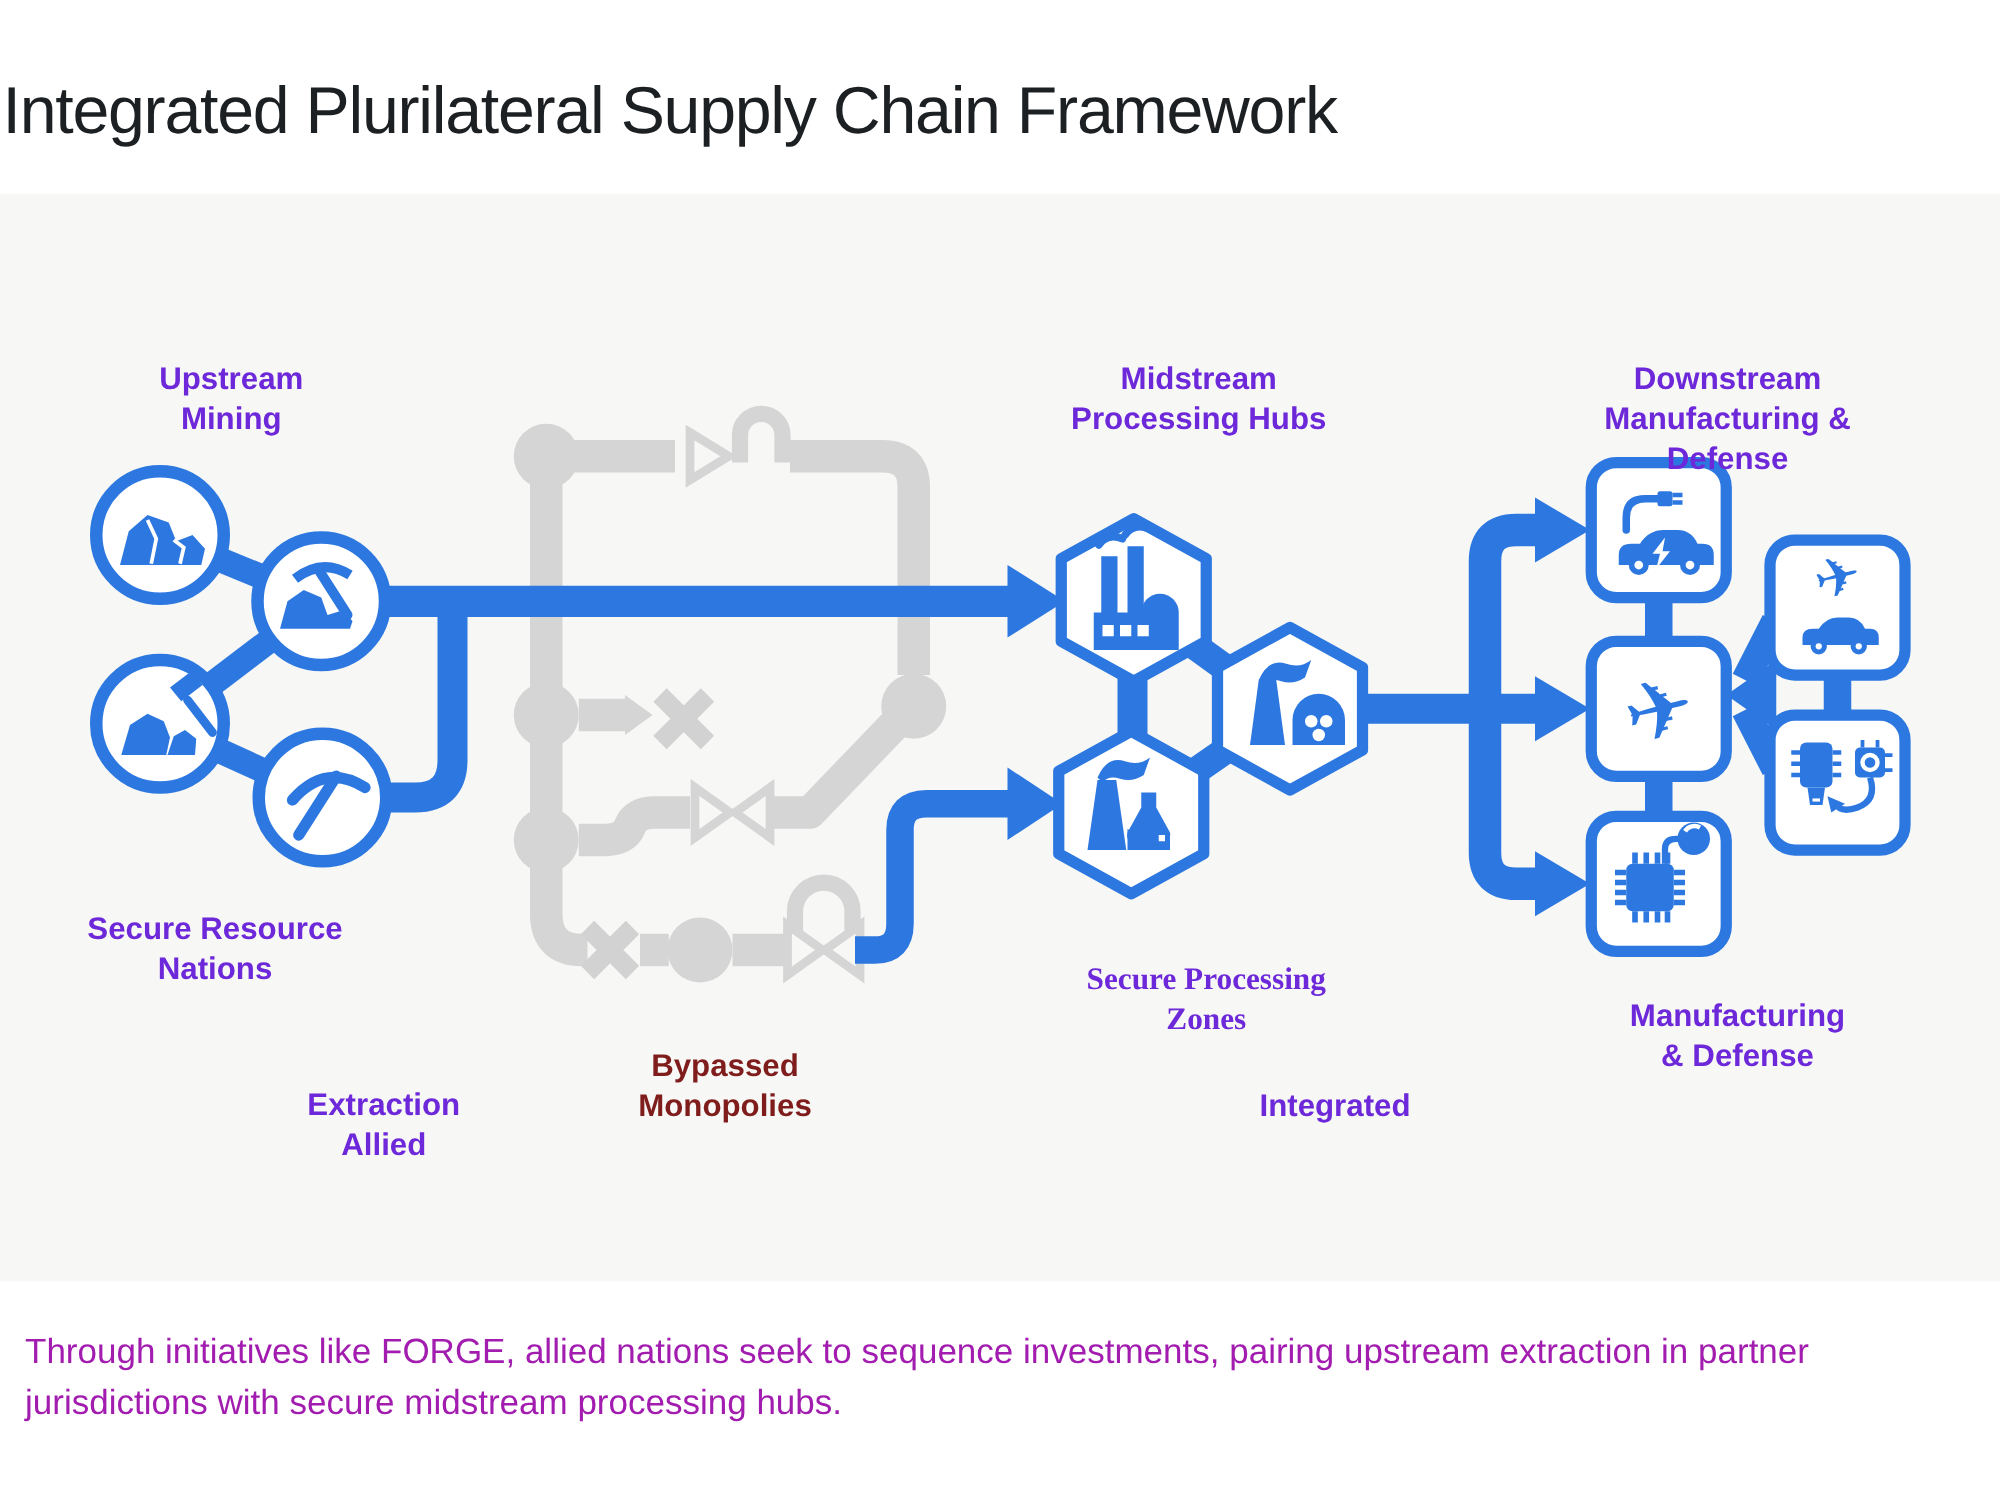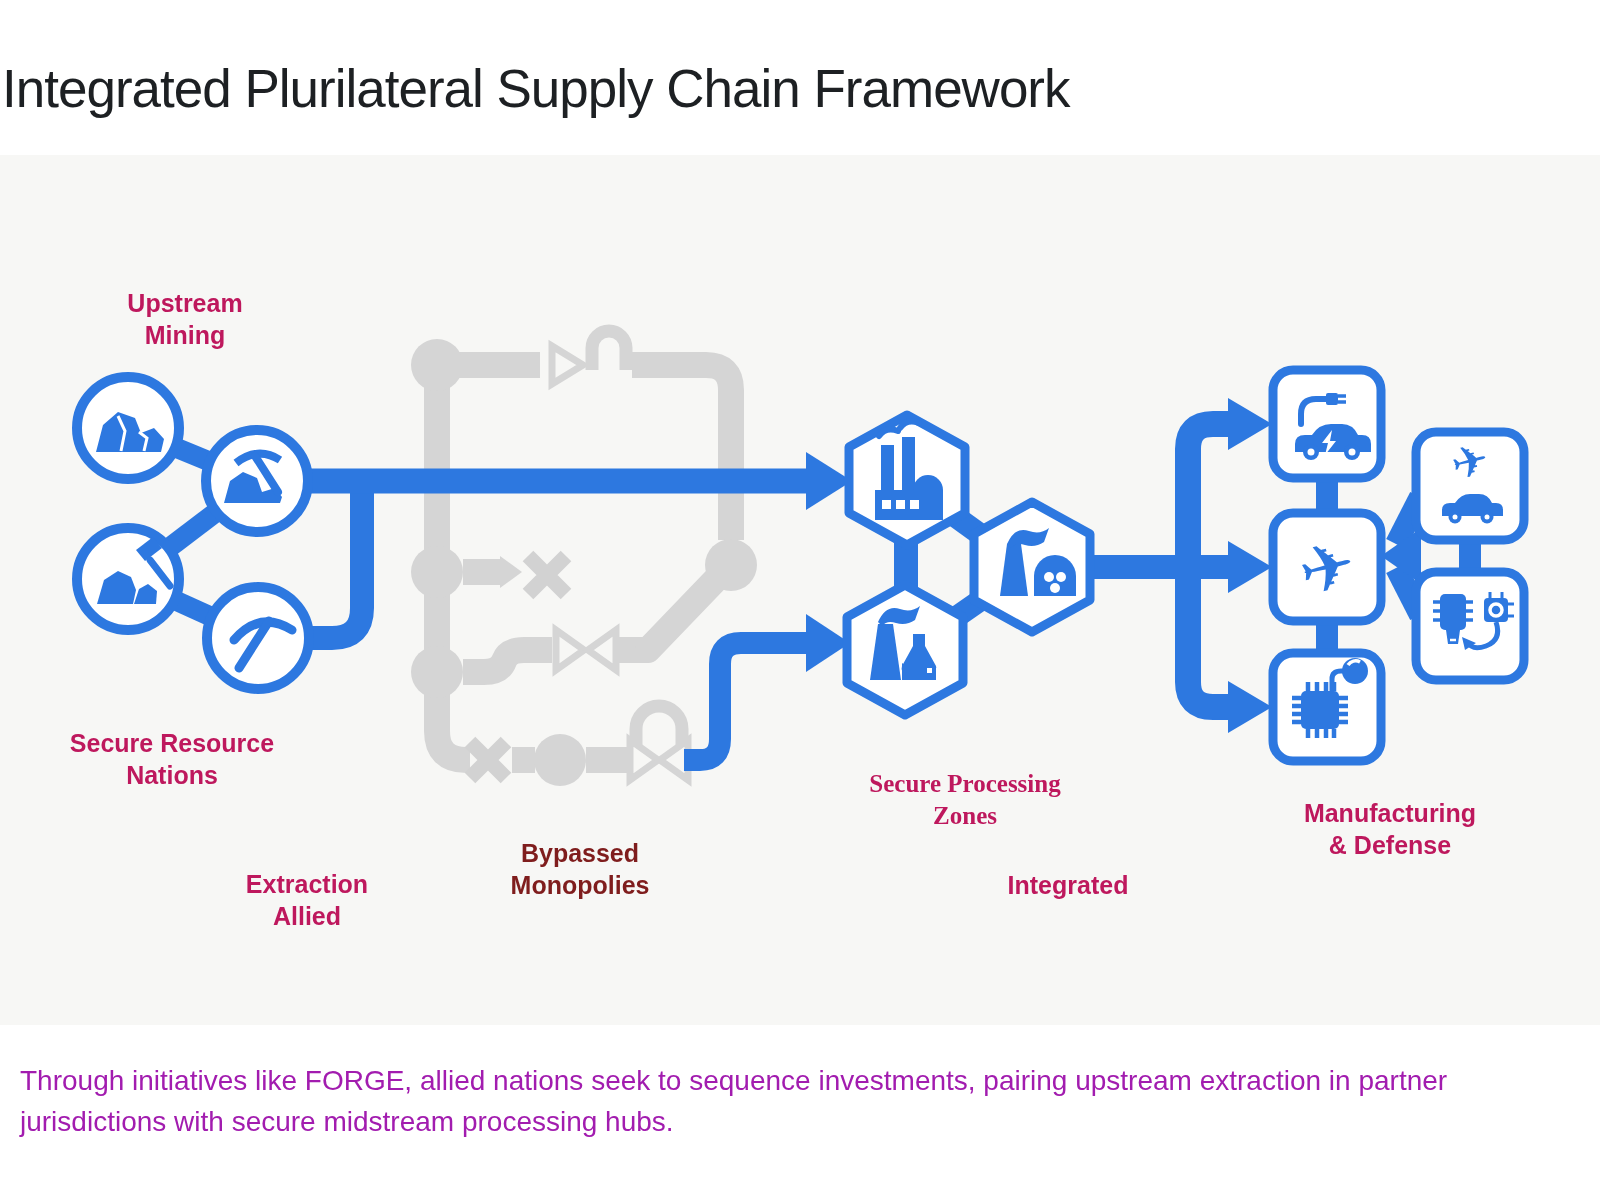--- a/index.html
+++ b/index.html
@@ -3,21 +3,21 @@
 <meta charset="utf-8">
 <style>
   html,body{margin:0;padding:0;width:1600px;height:1200px;background:#ffffff;overflow:hidden;
             font-family:"Liberation Sans",sans-serif;}
   #stage{position:relative;width:1600px;height:1072px;}
   .page-title{position:absolute;left:2px;top:58px;font-size:53px;font-weight:400;
               letter-spacing:-1px;color:#1d2023;white-space:nowrap;}
   .panel{position:absolute;left:0;top:155px;width:1600px;height:870px;background:#f7f7f5;}
   .panel svg{position:absolute;left:0;top:0;}
   .label{position:absolute;transform:translateX(-50%);text-align:center;
-         font-size:25px;line-height:32px;font-weight:bold;color:#be185d;white-space:pre-line;}
+         font-size:25px;line-height:32px;font-weight:bold;color:#6d28d9;white-space:pre-line;}
   .label.gray{color:#7f1d1d;}
   .caption{position:absolute;left:20px;top:1060px;width:1540px;font-size:28px;line-height:41px;
            color:#a21caf;white-space:pre-line;}
 </style>
 </head>
 <body>
 
 <div id="stage">
 
   <div class="page-title">Integrated Plurilateral Supply Chain Framework</div>
@@ -238,20 +238,24 @@
             <path d="M1490,598 v-6 M1502,598 v-6 M1508,604 h6 M1508,616 h6"></path>
           </g>
           <path d="M1496,622 q6,18 -10,24 q-14,5 -18,-4" stroke="#2d78e0" stroke-width="5" fill="none"></path>
           <polygon points="1462,637 1476,643 1465,650"></polygon>
         </g>
       </g>
     </svg>
 
     <div class="label" style="left:185px;top:132px;">Upstream
 Mining</div>
+    <div class="label" style="left:959px;top:132px;">Midstream
+Processing Hubs</div>
+    <div class="label" style="left:1382px;top:132px;">Downstream
+Manufacturing &amp; Defense</div>
     <div class="label" style="left:172px;top:572px;">Secure Resource
 Nations</div>
     <div class="label" style="left:307px;top:713px;">Extraction
 Allied</div>
     <div class="label gray" style="left:580px;top:682px;">Bypassed
 Monopolies</div>
     <div class="label" style="left:965px;top:613px;font-family:Liberation Serif, serif;">Secure Processing
 Zones</div>
     <div class="label" style="left:1068px;top:714px;">Integrated</div>
     <div class="label" style="left:1390px;top:642px;">Manufacturing

